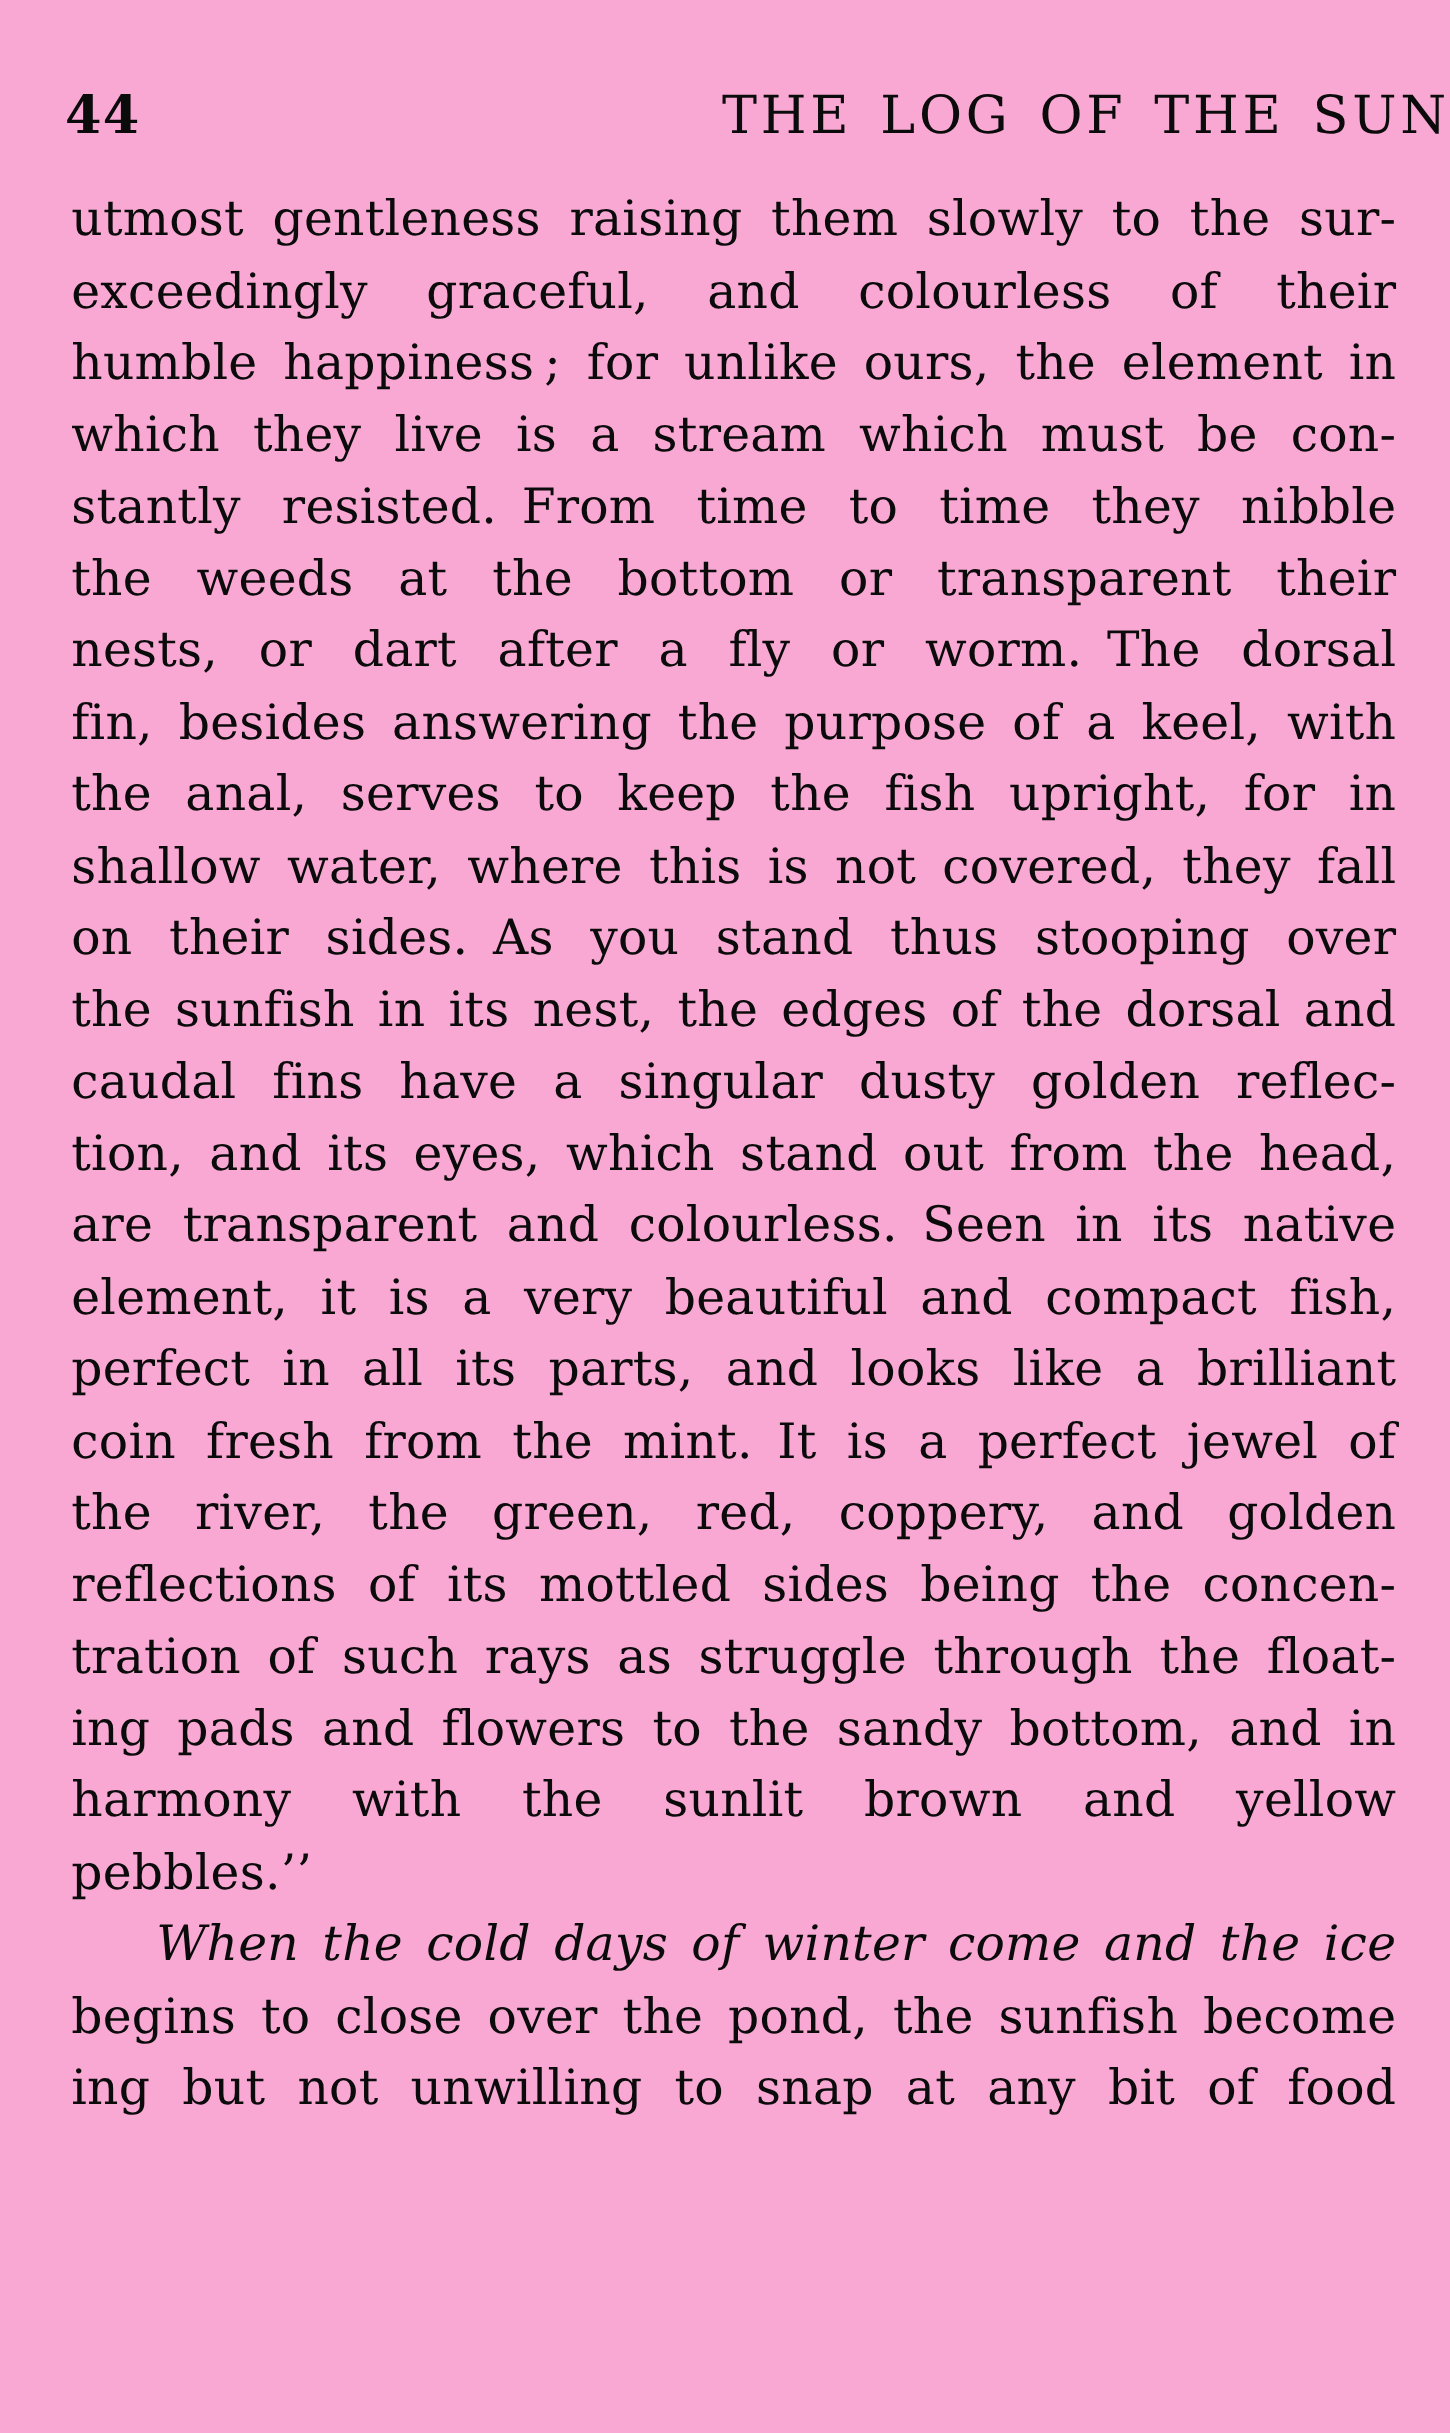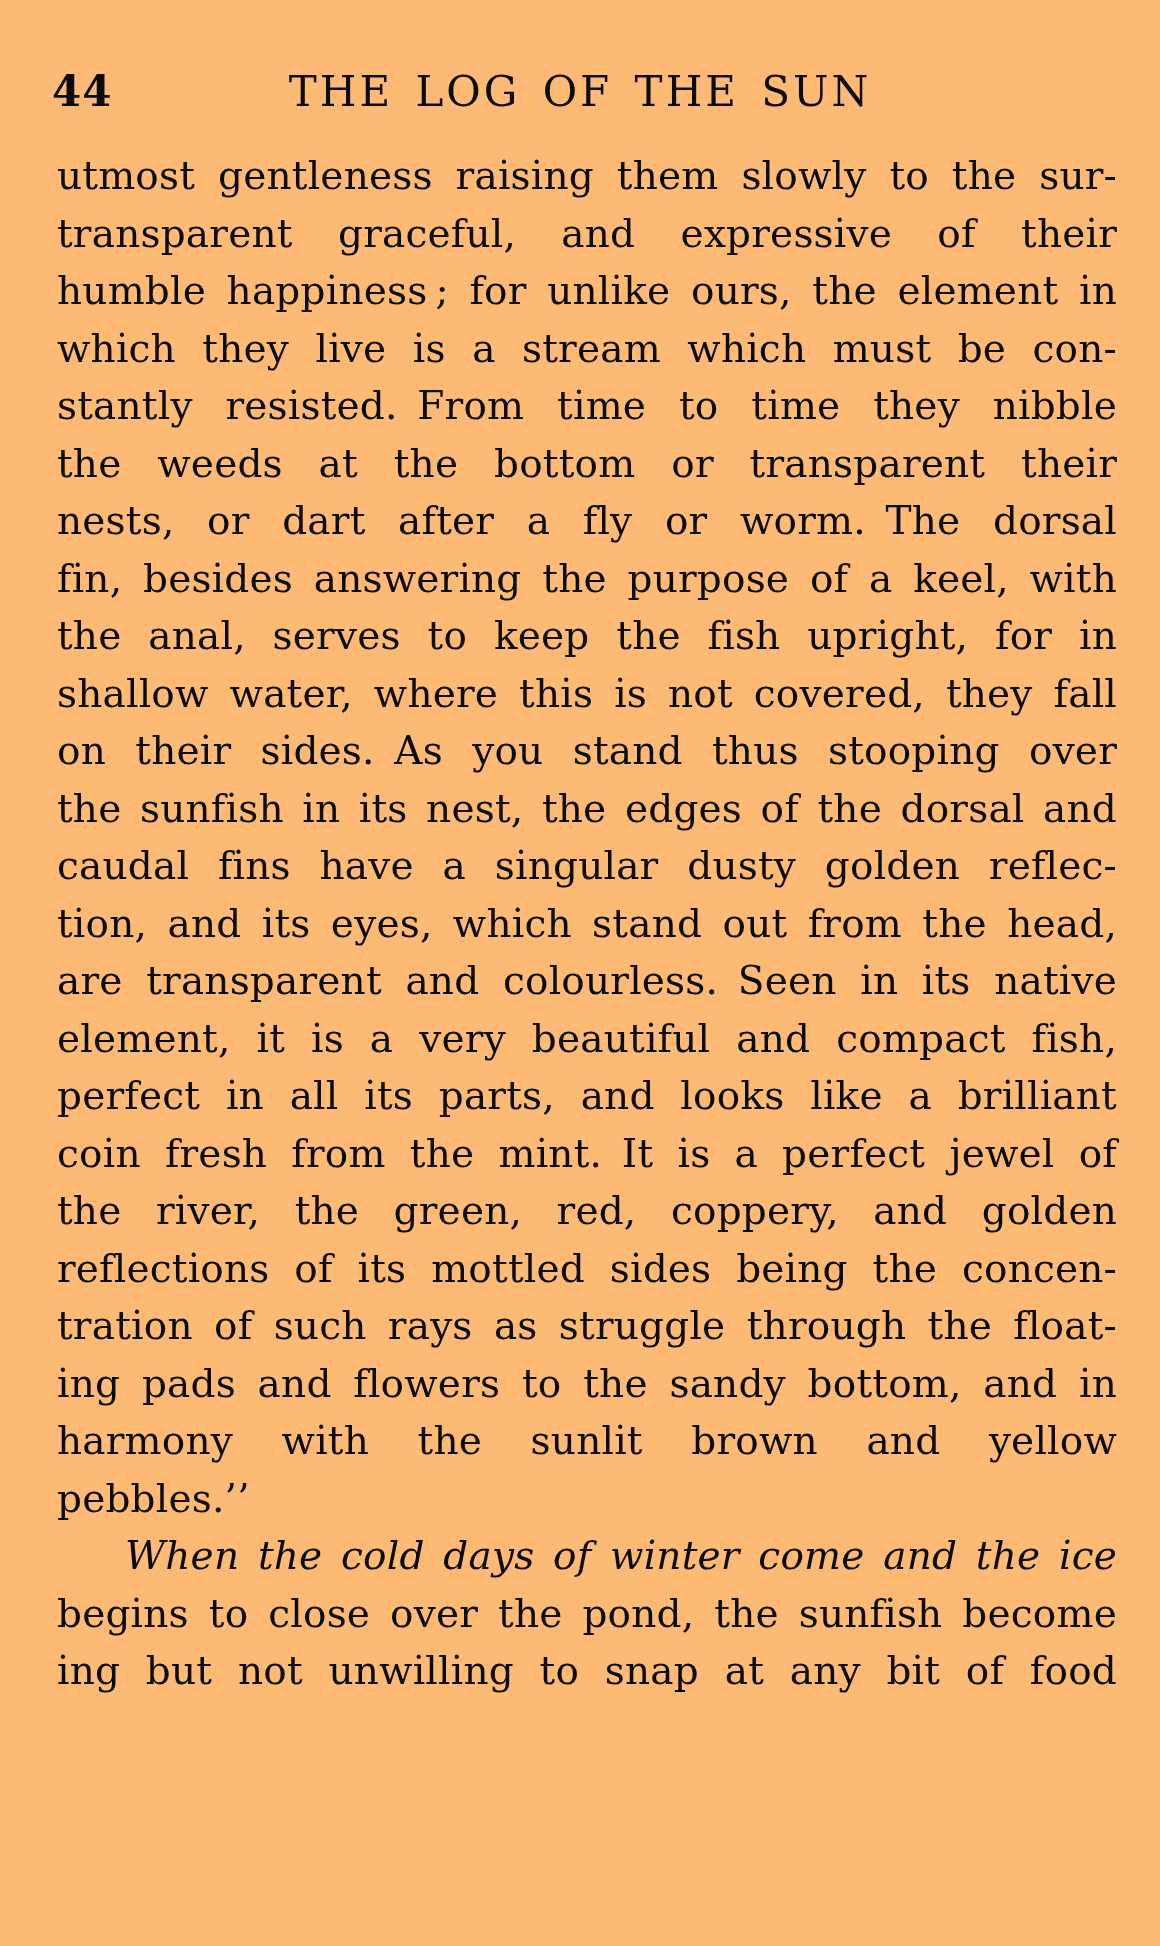--- a/index.html
+++ b/index.html
@@ -4,21 +4,21 @@
 <style>
   html, body {
     margin: 0;
     padding: 0;
     background: #ffffff;
   }
   .page {
     position: relative;
     width: 1160px;
     height: 1946px;
-    background: #fdba74;
+    background: #f9a8d4;
     color: #0b0b0b;
     font-family: "DejaVu Serif", "Liberation Serif", serif;
     overflow: hidden;
   }
   .running-head {
     position: absolute;
     top: 70px;
     left: 0;
     width: 1160px;
     height: 44px;
@@ -30,21 +30,21 @@
     font-size: 42px;
     line-height: 44px;
     font-weight: bold;
     letter-spacing: 1px;
   }
   .head-title {
     position: absolute;
     left: 0;
     width: 100%;
     top: 0;
-    text-align: center;
+    text-align: right;
     font-size: 42px;
     line-height: 44px;
     letter-spacing: 3px;
     word-spacing: 6px;
     white-space: nowrap;
   }
   .text-block {
     position: absolute;
     top: 147px;
     left: 45px;
@@ -72,21 +72,21 @@
 </head>
 <body>
 
 <div class="page">
   <div class="running-head">
     <span class="page-number">44</span>
     <div class="head-title">THE LOG OF THE SUN</div>
   </div>
   <div class="text-block">
       <div class="line">utmost gentleness raising them slowly to the sur-</div>
-      <div class="line">transparent graceful, and expressive of their</div>
+      <div class="line">exceedingly graceful, and colourless of their</div>
       <div class="line">humble happiness ; for unlike ours, the element in</div>
       <div class="line">which they live is a stream which must be con-</div>
       <div class="line">stantly resisted. From time to time they nibble</div>
       <div class="line">the weeds at the bottom or transparent their</div>
       <div class="line">nests, or dart after a fly or worm. The dorsal</div>
       <div class="line">fin, besides answering the purpose of a keel, with</div>
       <div class="line">the anal, serves to keep the fish upright, for in</div>
       <div class="line">shallow water, where this is not covered, they fall</div>
       <div class="line">on their sides. As you stand thus stooping over</div>
       <div class="line">the sunfish in its nest, the edges of the dorsal and</div>

